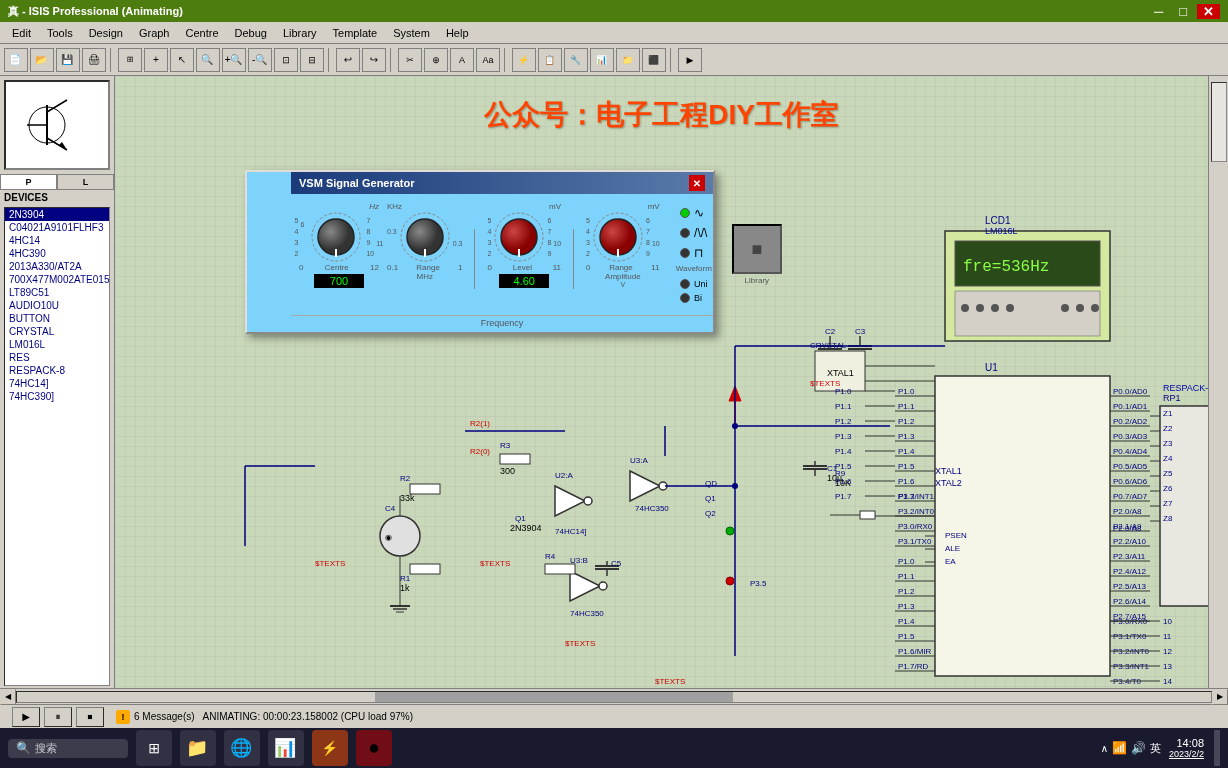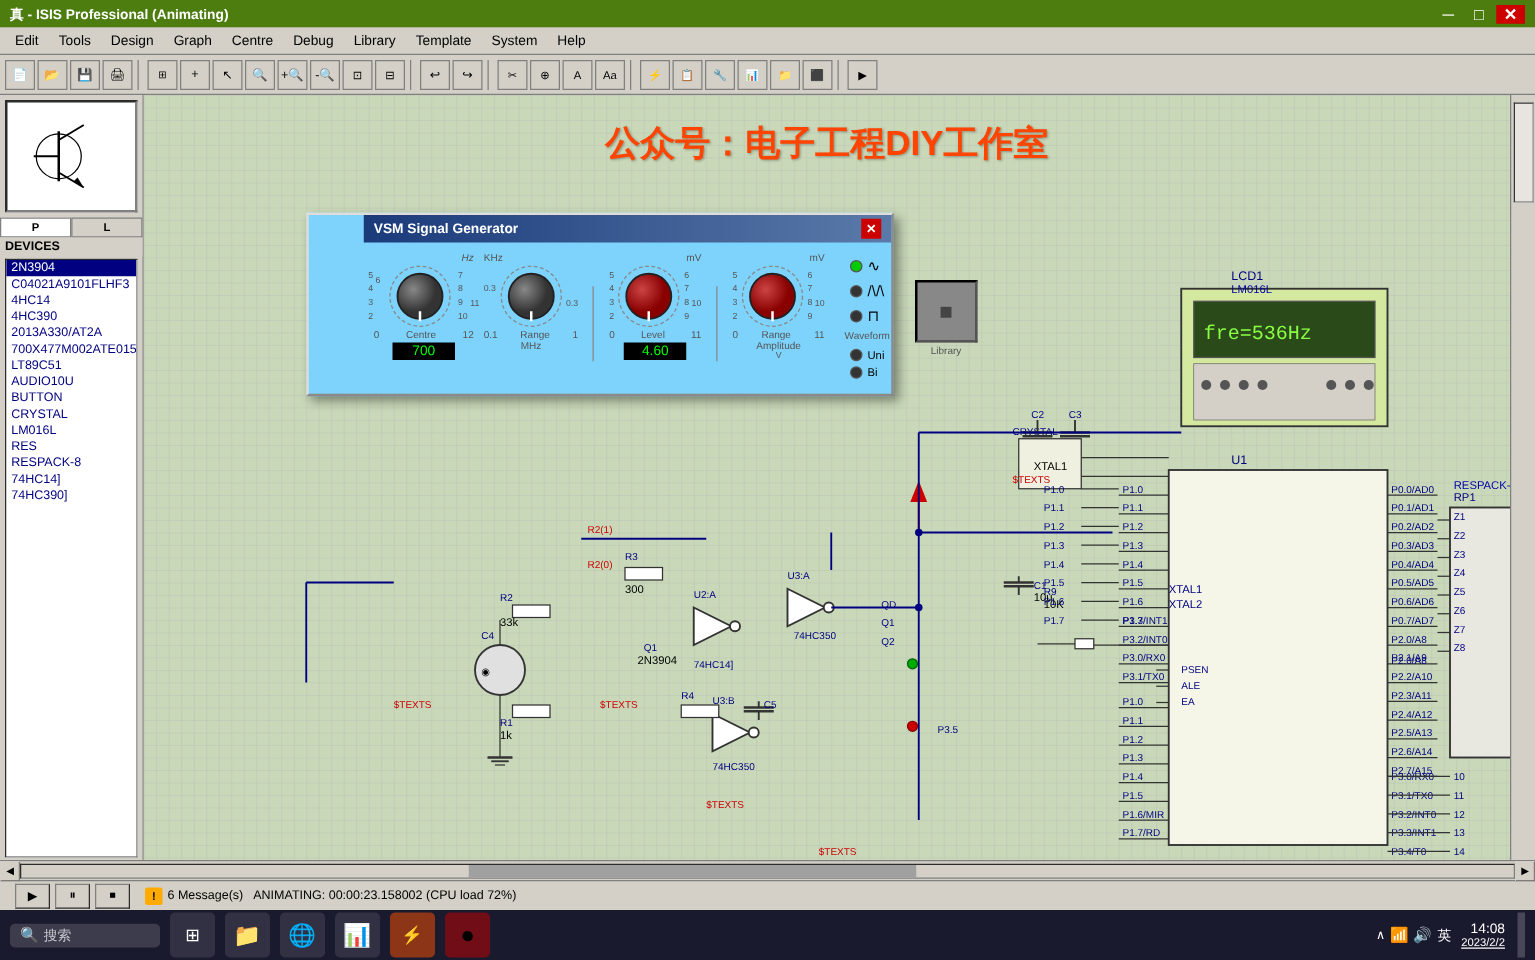--- a/index.html
+++ b/index.html
@@ -969,20 +969,21 @@
 
           <div style="display:flex;flex-direction:column;align-items:center;justify-content:center;padding:4px;">
             <div class="polarity-box">
               <span style="font-size:18px;color:#444;">■</span>
             </div>
             <div style="font-size:8px;color:#555;margin-top:2px;">Library</div>
           </div>
 
         </div>
 
+        <div style="text-align:center;font-size:9px;color:#555;padding:2px 0 4px 0;border-top:1px solid #aaa;">Frequency</div>
       </div>
 
     </div>
 
     <div id="right-panel">
       <div style="width:16px;height:80px;background:#e8e4e0;border:1px inset #888;margin:2px;cursor:pointer;"></div>
     </div>
   </div>
 
   <div id="h-scrollbar" style="display:flex;align-items:center;background:#d4d0c8;border-top:1px solid #808080;height:16px;">
@@ -998,21 +999,21 @@
 <div id="statusbar">
   <div id="sim-controls">
     <button class="sim-btn">▶</button>
     <button class="sim-btn">⏸</button>
     <button class="sim-btn">⏹</button>
   </div>
   <div class="status-warning">
     <div class="warning-icon">!</div>
     <span>6 Message(s)</span>
   </div>
-  <div id="status-text">ANIMATING: 00:00:23.158002 (CPU load 72%)</div>
+  <div id="status-text">ANIMATING: 00:00:23.158002 (CPU load 97%)</div>
 </div>
 
 <div id="taskbar">
 
   <div style="display:flex;align-items:center;background:rgba(255,255,255,0.15);border-radius:4px;padding:2px 8px;gap:4px;min-width:120px;">
     <span style="color:white;font-size:12px;">🔍</span>
     <span style="color:rgba(255,255,255,0.7);font-size:11px;">搜索</span>
   </div>
 
   <div class="taskbar-btn">

